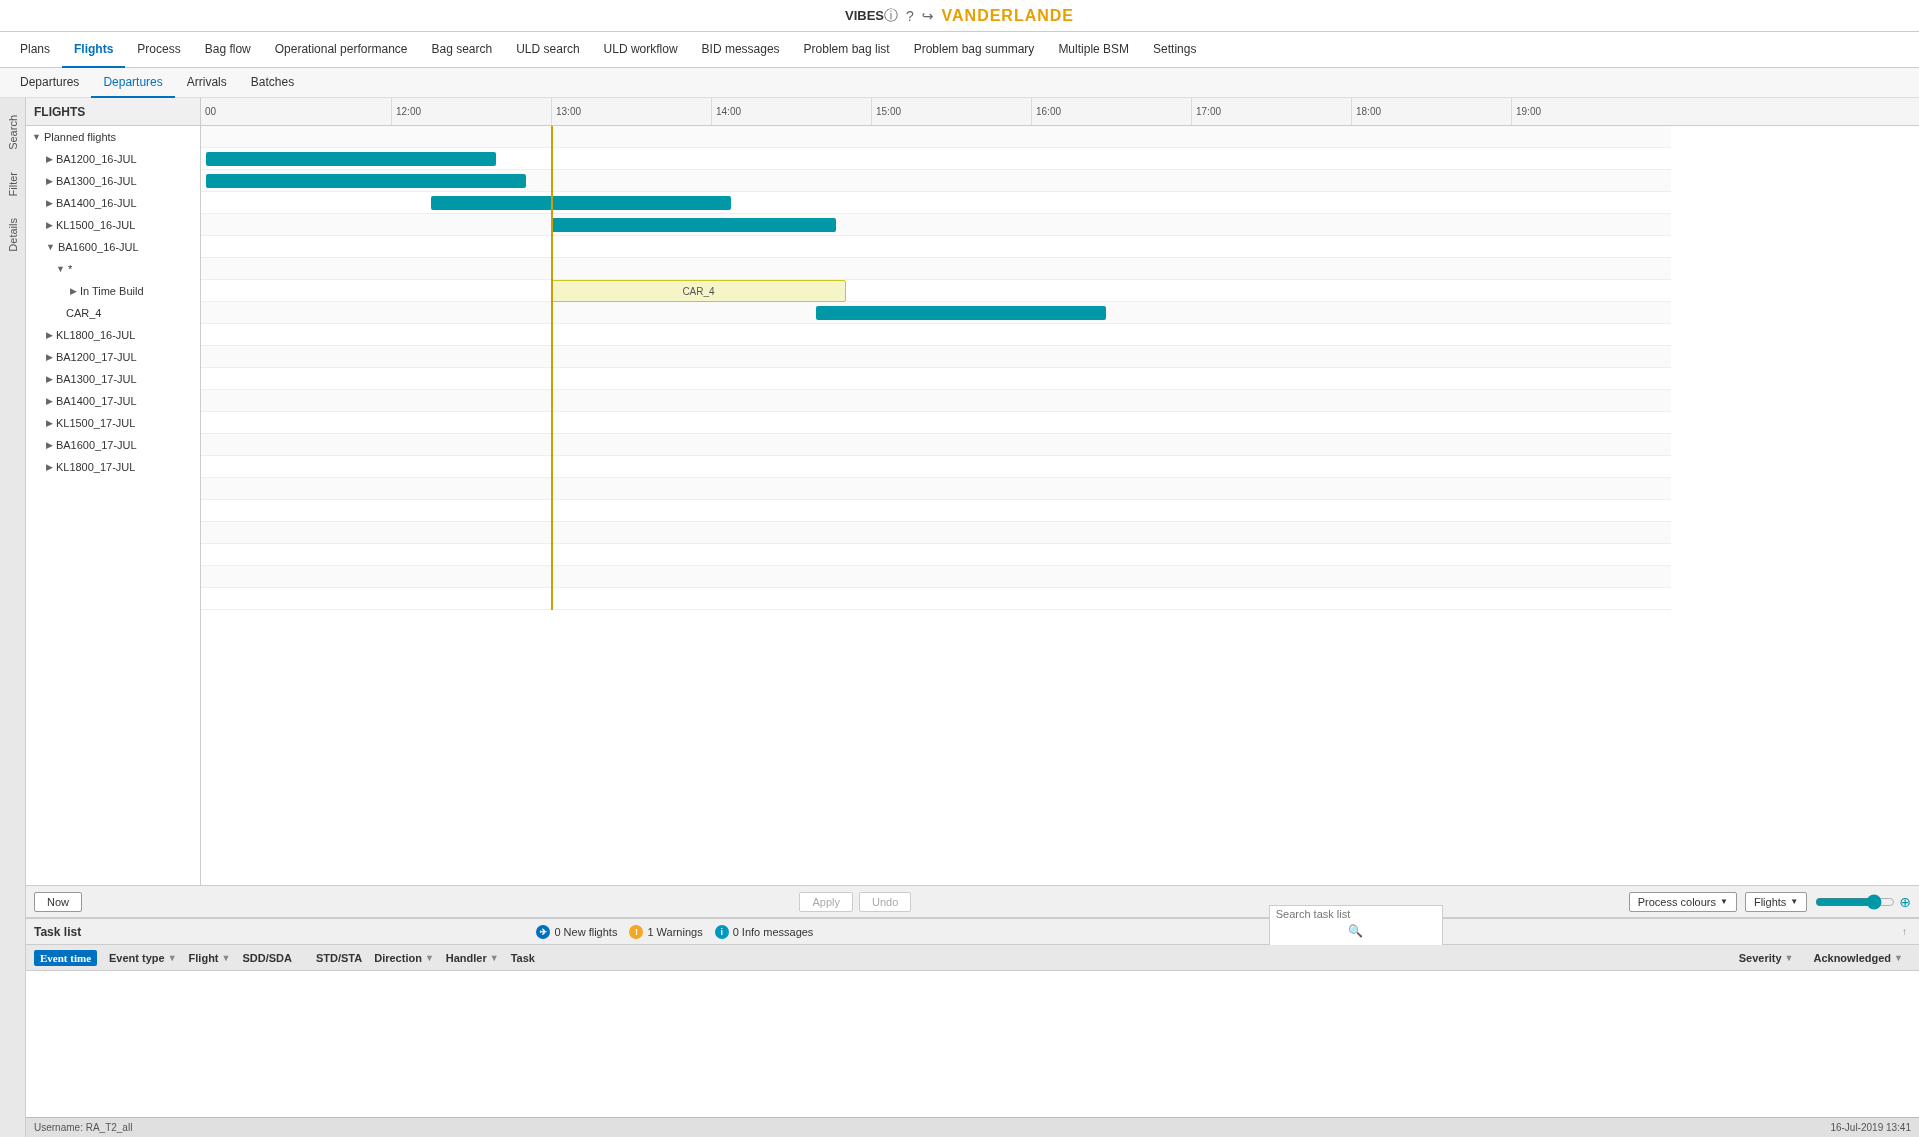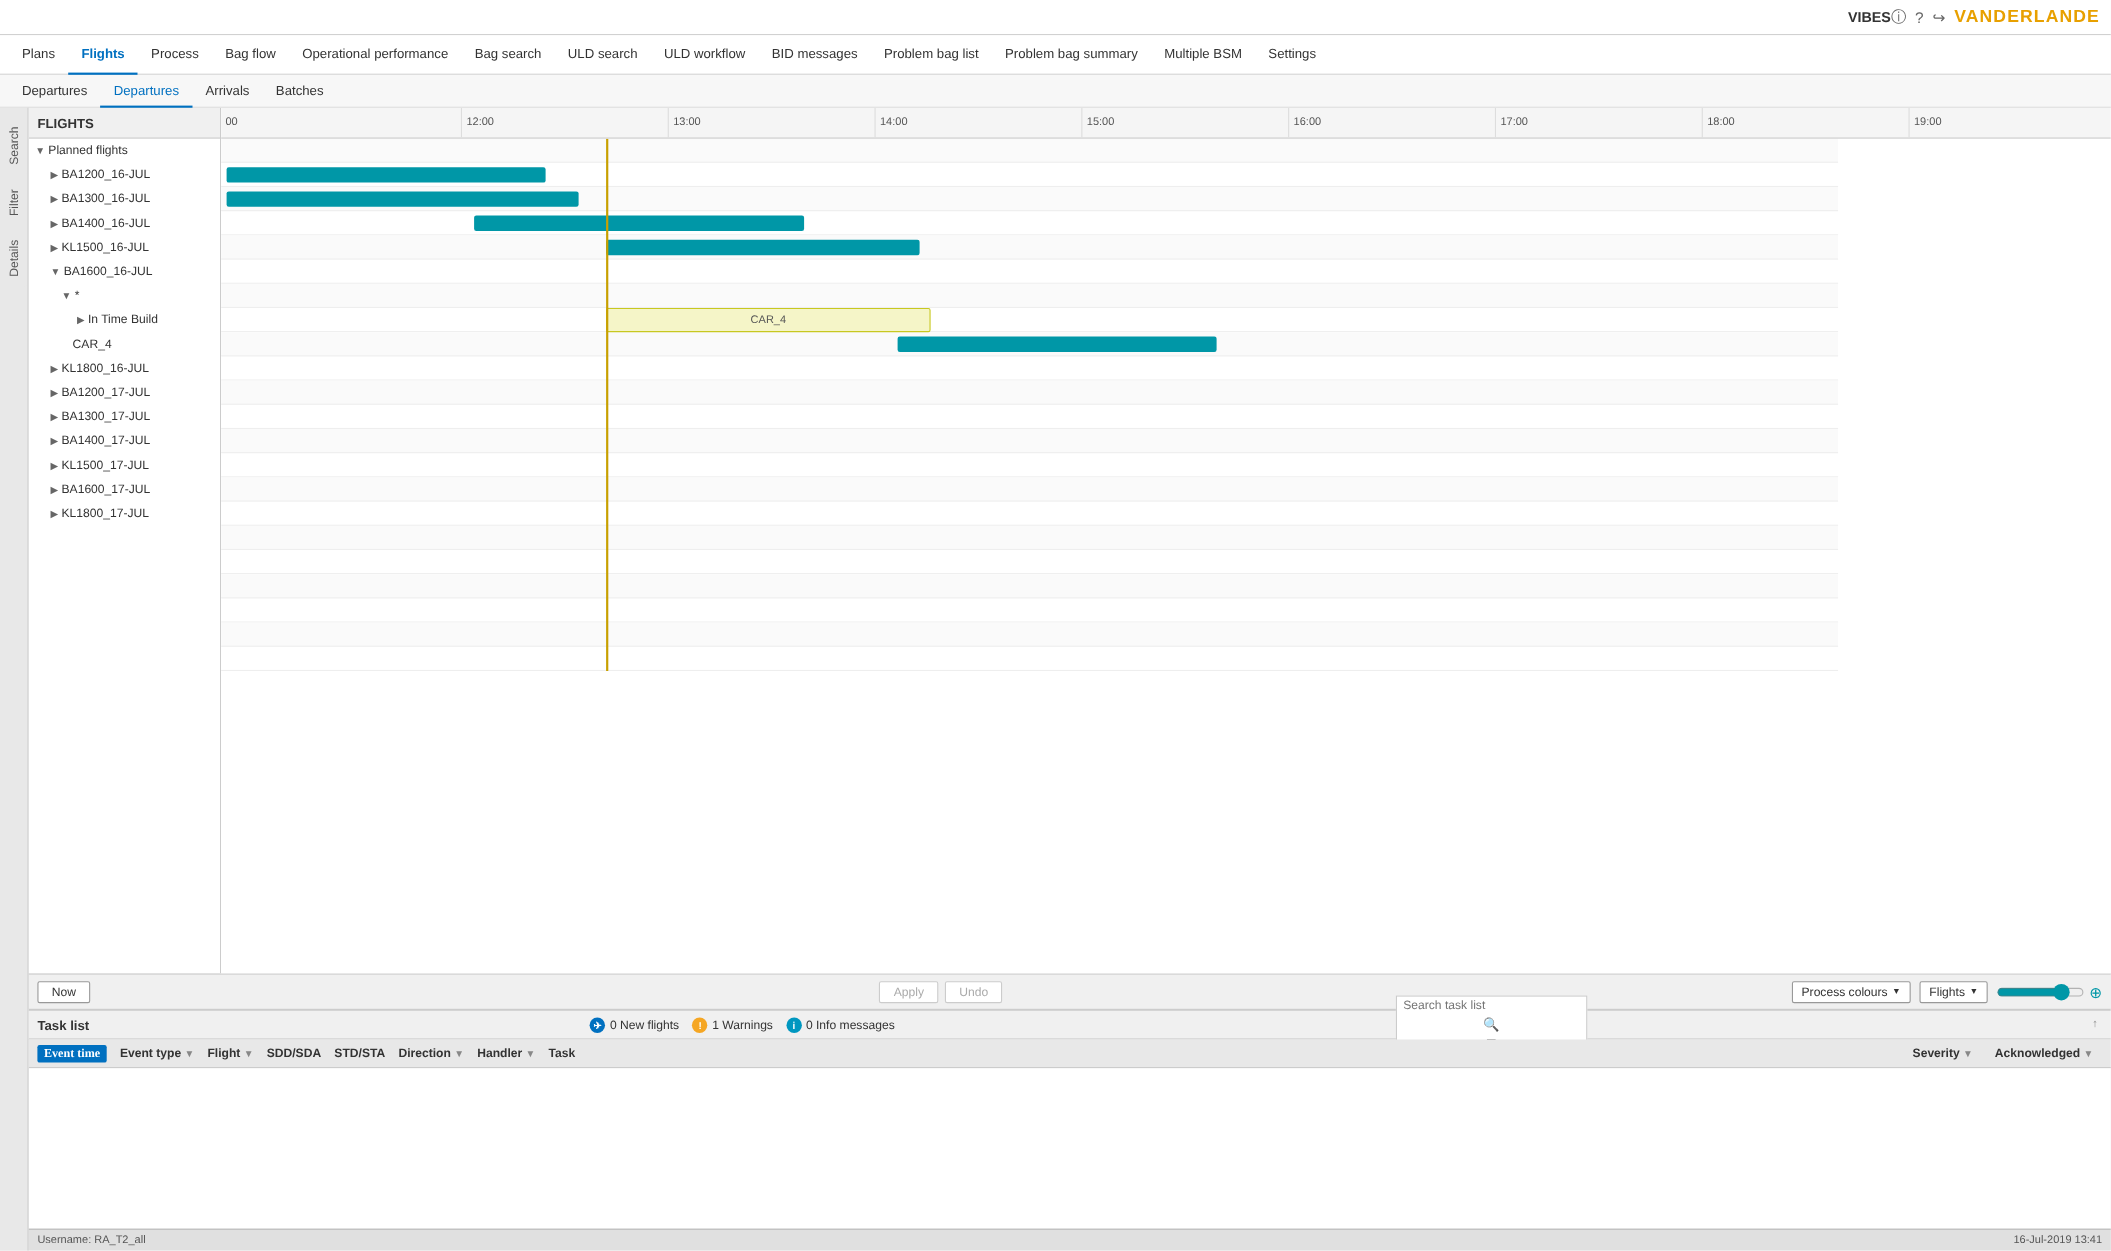--- a/index.html
+++ b/index.html
@@ -1,20 +1,20 @@
 <!DOCTYPE html>
 <html><head>
   <meta charset="utf-8">
   <style>
     * { box-sizing: border-box; margin: 0; padding: 0; }
     body { font-family: Arial, sans-serif; font-size: 12px; background: #f0f0f0; color: #333; overflow: hidden; width: 1919px; height: 1137px; }
 
     
     .top-bar {
-      display: flex; align-items: center; justify-content: flex-end;
+      display: flex; align-items: center; justify-content: center;
       background: #fff; border-bottom: 1px solid #ccc;
       padding: 0 10px; height: 32px;
     }
     .top-bar-left { display: flex; align-items: center; gap: 8px; }
     .app-title { font-weight: bold; font-size: 13px; color: #333; }
     .top-bar-icons { display: flex; gap: 8px; align-items: center; }
     .top-bar-icon { font-size: 14px; color: #666; cursor: pointer; }
     .brand-logo { font-weight: bold; font-size: 16px; color: #e8a000; letter-spacing: 1px; }
 
     
@@ -89,21 +89,21 @@
     .sub-item { padding-left: 30px; }
     .sub-sub-item { padding-left: 44px; }
     .car-item { padding-left: 40px; font-size: 11px; }
 
     
     .gantt-chart {
       flex: 1; overflow: auto; position: relative; background: #fff;
     }
     .gantt-timeline {
       display: flex; border-bottom: 1px solid #ccc; background: #f5f5f5;
-      position: sticky; top: 0; z-index: 10; height: 28px; gap: 28px;
+      position: sticky; top: 0; z-index: 10; height: 28px;
     }
     .timeline-label {
       font-size: 10px; color: #555; border-left: 1px solid #ddd;
       display: flex; align-items: center; padding-left: 4px; flex-shrink: 0;
     }
     .gantt-rows { position: relative; }
     .gantt-row {
       height: 22px; border-bottom: 1px solid #eee; position: relative;
       display: flex; align-items: center;
     }
@@ -436,21 +436,21 @@
           <span>Event type</span>
           <span class="col-filter">▼</span>
         </div>
         <div class="task-col" style="margin-left:12px;">
           <span>Flight</span>
           <span class="col-filter">▼</span>
         </div>
         <div class="task-col" style="margin-left:12px;">
           <span>SDD/SDA</span>
         </div>
-        <div class="task-col" style="margin-left:12px;">
+        <div class="task-col" style="margin-left:24px;">
           <span>STD/STA</span>
         </div>
         <div class="task-col" style="margin-left:12px;">
           <span>Direction</span>
           <span class="col-filter">▼</span>
         </div>
         <div class="task-col" style="margin-left:12px;">
           <span>Handler</span>
           <span class="col-filter">▼</span>
         </div>

